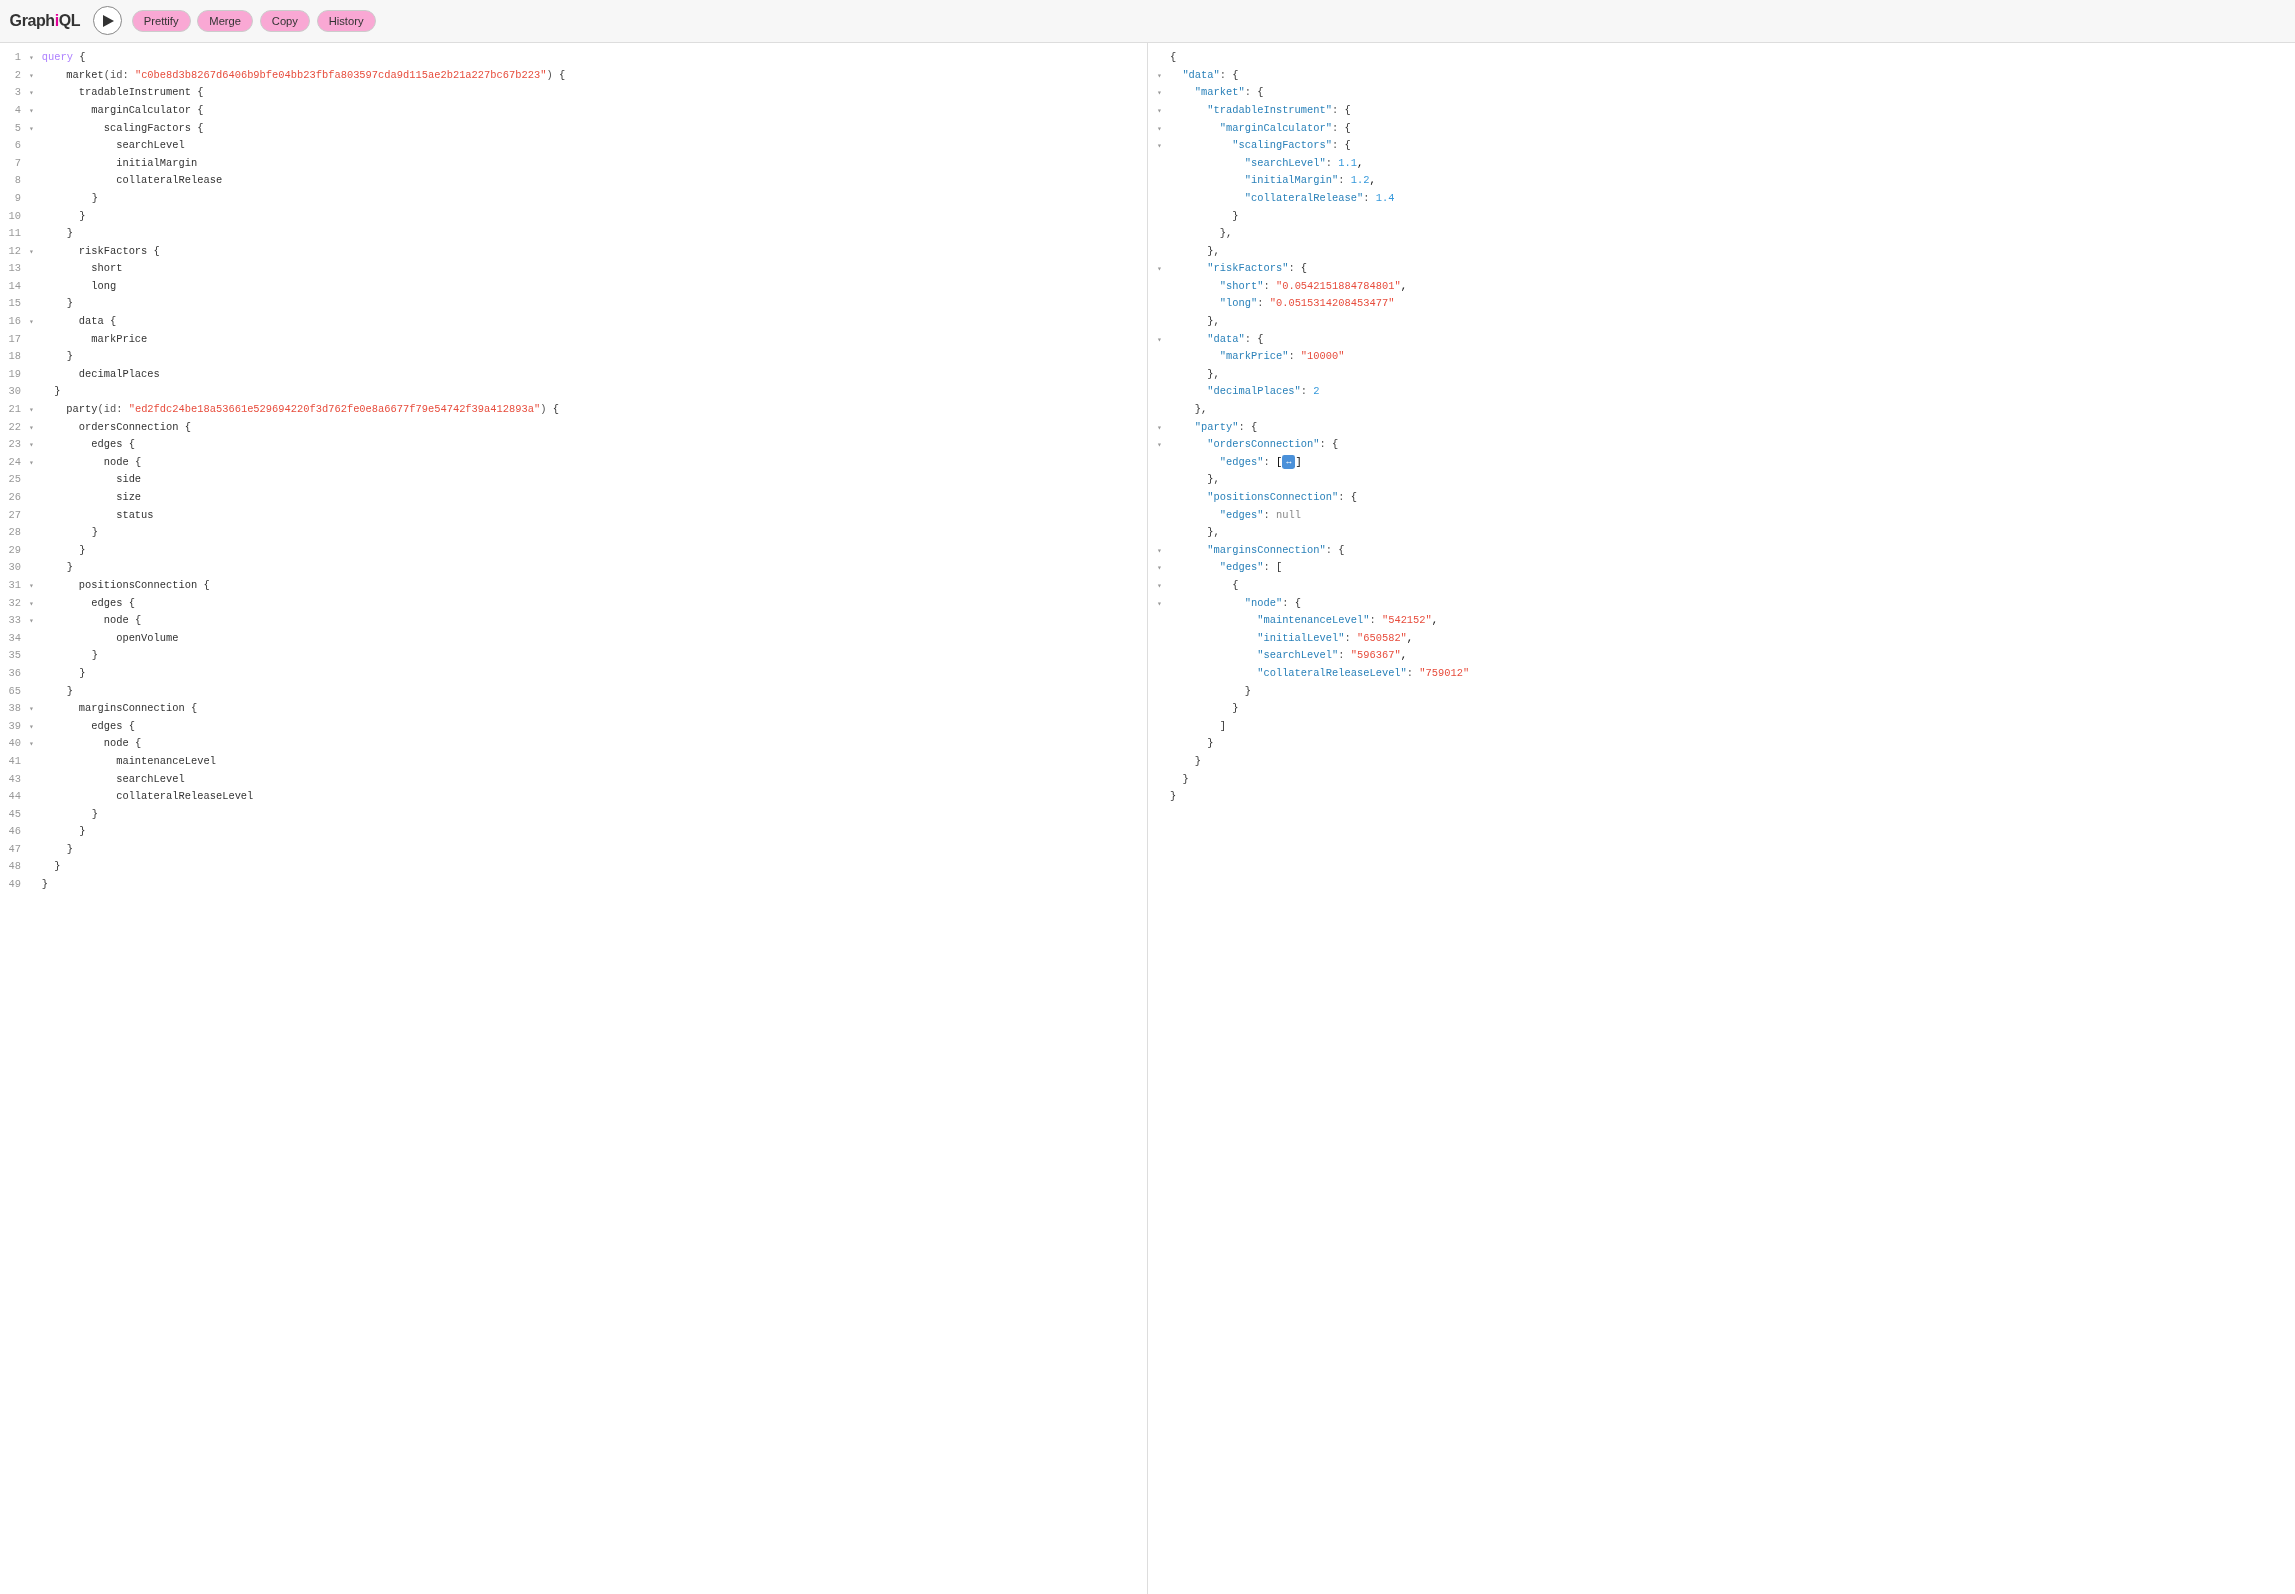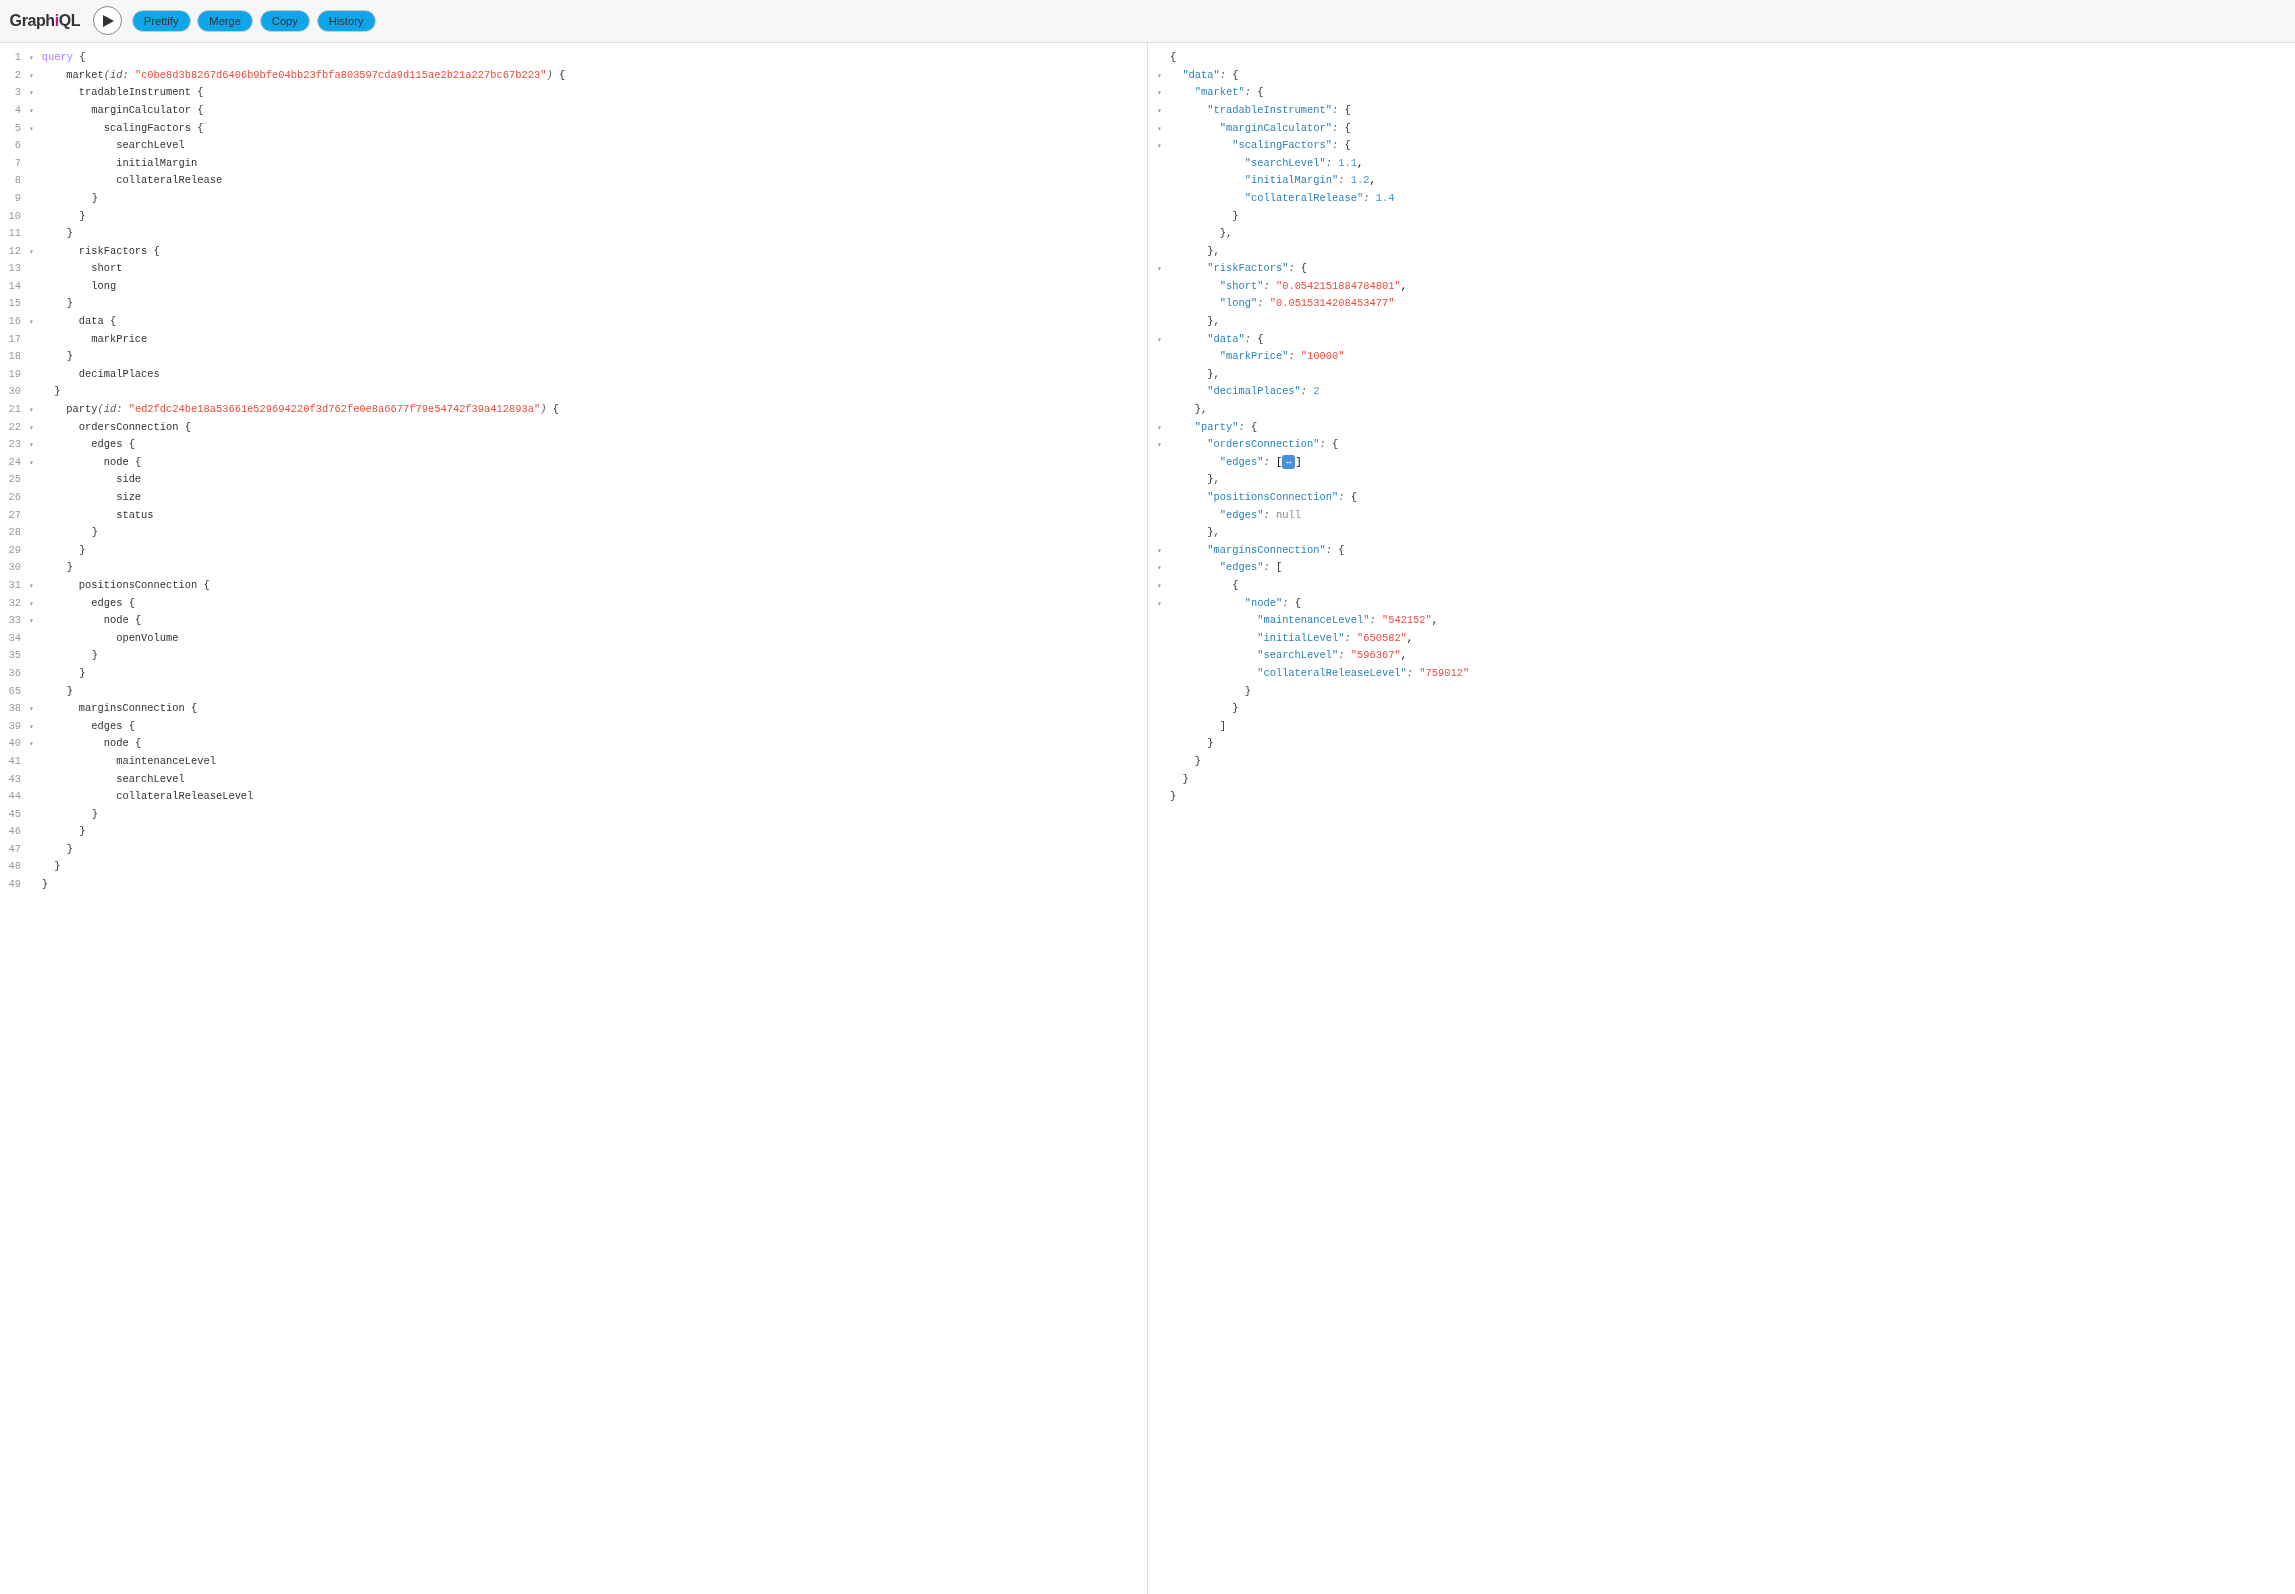--- a/index.html
+++ b/index.html
@@ -49,21 +49,21 @@
       height: 0;
       border-top: 6.4px solid transparent;
       border-bottom: 6.4px solid transparent;
       border-left: 11.2px solid #333;
       margin-left: 2.4px;
     }
     .toolbar-btn {
       padding: 4px 11.2px;
       border: 0.8px solid #ccc;
       border-radius: 11px;
-      background: #0ea5e9;
+      background: #f9a8d4;
       cursor: pointer;
       font-size: 11.2px;
       color: #333;
     }
     #main {
       display: flex;
       flex: 1;
       overflow: hidden;
     }
     #editor-panel {
@@ -110,21 +110,21 @@
       flex: 1;
       white-space: pre;
     }
     
     .kw { color: #ae81ff; }
     .field { color: #333; padding-left: 12px; }
     .str { color: #e74c3c; }
     .num { color: #3498db; text-align: right; }
     .prop { color: #2980b9; }
     .brace { color: #333; }
-    .punc { color: #555; font-style: italic; }
+    .punc { color: #555; }
     .null-val { color: #888; }
 
     
     .result-content {
       padding: 6.4px 9.6px;
     }
     .r-line {
       display: flex;
       align-items: flex-start;
       min-height: 17.6px;

